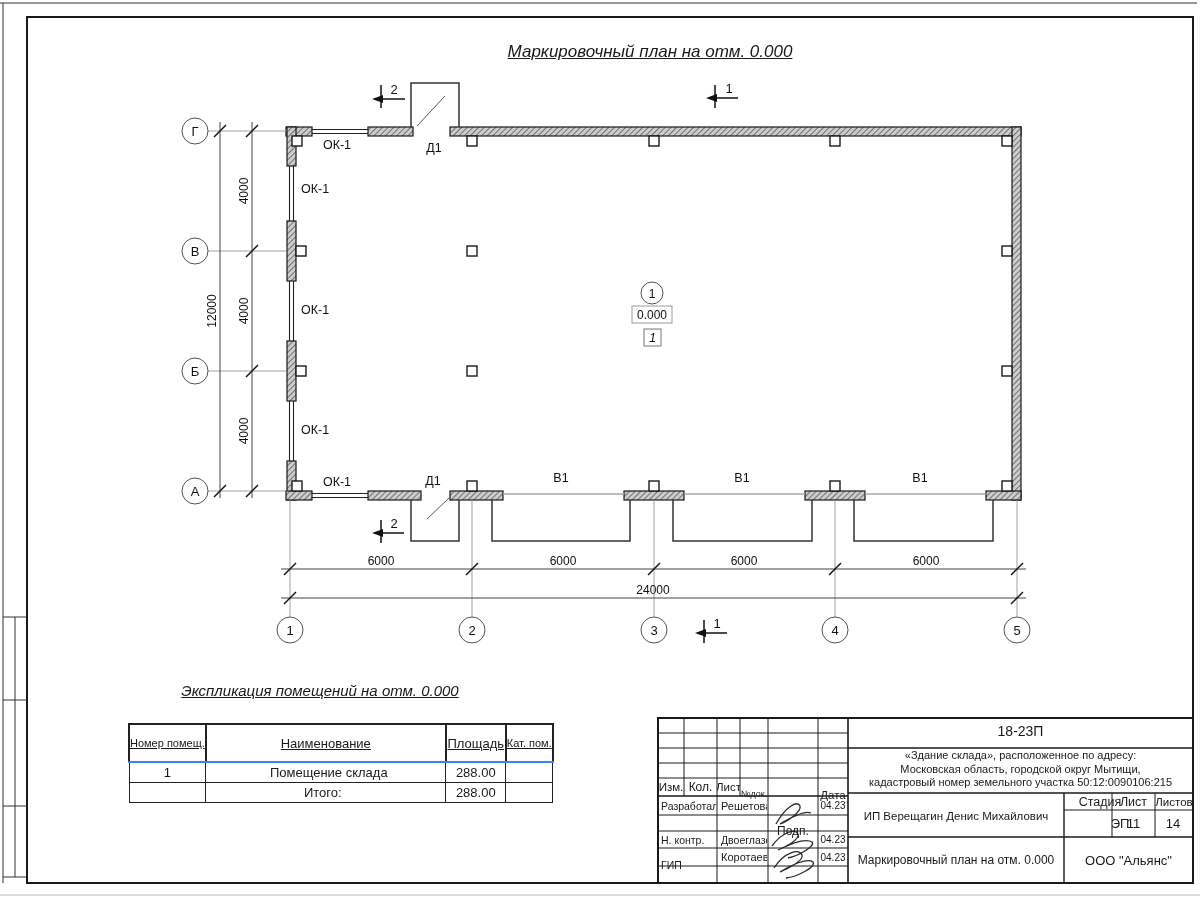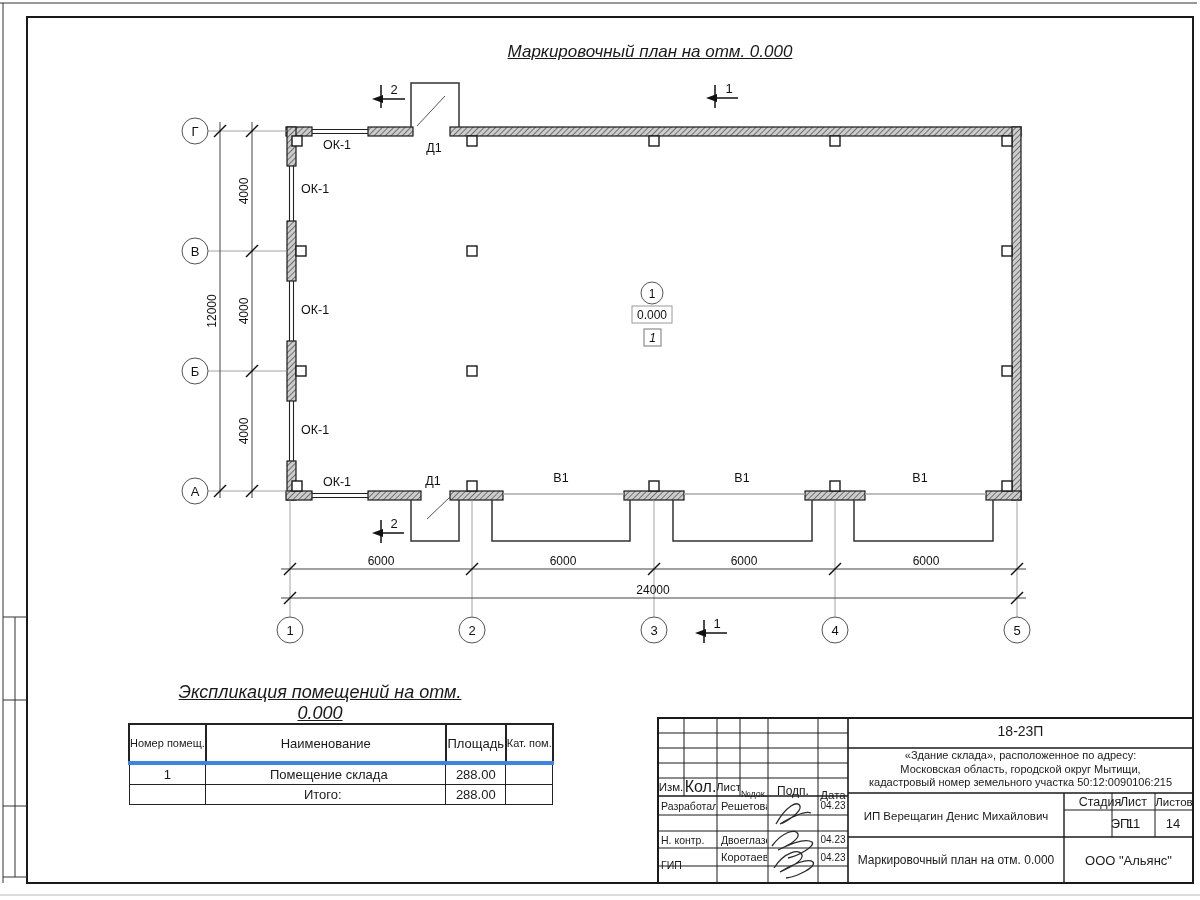--- a/index.html
+++ b/index.html
@@ -2,27 +2,27 @@
 <html><head>
 <meta charset="utf-8">
 <style>
   html,body{margin:0;padding:0;background:#fff;}
   #sheet{position:relative;width:1200px;height:900px;background:#fff;overflow:hidden;
          font-family:"Liberation Sans",sans-serif;color:#1a1a1a;}
   #draw{position:absolute;left:0;top:0;z-index:1;}
   .ov{position:absolute;z-index:2;}
   .ttl{font-style:italic;text-decoration:underline;text-align:center;}
   #main-title{left:400px;top:42px;width:500px;font-size:17px;}
-  #expl-title{left:170px;top:682px;width:300px;font-size:18px;}
+  #expl-title{left:170px;top:682px;width:300px;font-size:15px;}
   #notes{left:656px;top:651px;width:520px;font-size:13px;line-height:14.3px;}
   table.expl{position:absolute;left:128px;top:723px;z-index:2;border-collapse:collapse;
              table-layout:fixed;font-size:13px;}
   table.expl td{border:1px solid #222;padding:0;text-align:center;vertical-align:middle;
                 overflow:hidden;white-space:nowrap;}
-  table.expl tr.hd td{height:36px;border-bottom:4px solid #3b82f6;}
+  table.expl tr.hd td{height:36px;border-bottom:2px solid #3b82f6;text-decoration:underline;}
   table.expl td.b2{border-width:2px;}
   table.expl tr.dr td{height:19px;}
   .sm{font-size:11px;line-height:12px;}
   .nm{text-align:left;padding-left:6px !important;}
   .tr{text-align:right;padding-right:6px !important;}
   .tb{position:absolute;z-index:2;display:flex;align-items:center;justify-content:center;
       text-align:center;overflow:hidden;}
   .tl{justify-content:flex-start;text-align:left;}
 </style>
 </head>
@@ -304,24 +304,24 @@
 </tbody>
     </table>
 
 <div class="tb" style="left:848px;top:719px;width:345px;height:24px;font-size:14px;">18-23П</div>
 <div class="tb" style="left:852px;top:749px;width:337px;height:43px;font-size:11px;line-height:13.5px;display:block;">
   <div>«Здание склада», расположенное по адресу:</div>
   <div>Московская область, городской округ Мытищи,</div>
   <div>кадастровый номер земельного участка 50:12:0090106:215</div>
 </div>
 <div class="tb" style="left:658px;top:779px;width:26px;height:16px;font-size:11.5px;">Изм.</div>
-<div class="tb" style="left:684px;top:779px;width:33px;height:16px;font-size:16px;">Кол.</div>
+<div class="tb" style="left:684px;top:779px;width:33px;height:16px;font-size:12px;">Кол.</div>
 <div class="tb" style="left:717px;top:779px;width:23px;height:16px;font-size:11.5px;">Лист</div>
 <div class="tb" style="left:740px;top:779px;width:28px;height:16px;font-size:9px;margin-top:7px;">№док.</div>
-<div class="tb" style="left:768px;top:779px;width:50px;height:24px;font-size:12px;">Подп.</div>
+<div class="tb" style="left:768px;top:819px;width:50px;height:24px;font-size:12px;">Подп.</div>
 <div class="tb" style="left:818px;top:779px;width:30px;height:32px;font-size:11.5px;">Дата</div>
 
 <div class="tb tl" style="left:661px;top:797px;width:55px;height:17px;font-size:10.5px;">Разработал</div>
 <div class="tb tl" style="left:721px;top:797px;width:46px;height:17px;font-size:11px;">Решетова</div>
 <div class="tb" style="left:818px;top:797px;width:30px;height:17px;font-size:10px;">04.23</div>
 
 <div class="tb tl" style="left:661px;top:832px;width:55px;height:15px;font-size:10.5px;">Н. контр.</div>
 <div class="tb tl" style="left:721px;top:832px;width:46px;height:15px;font-size:10.5px;">Двоеглазов</div>
 <div class="tb" style="left:818px;top:832px;width:30px;height:15px;font-size:10px;">04.23</div>
 

